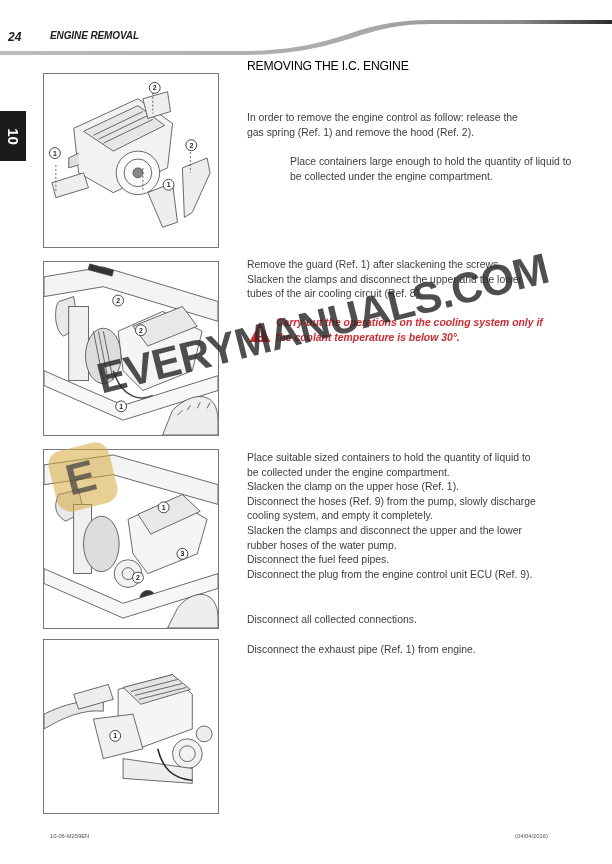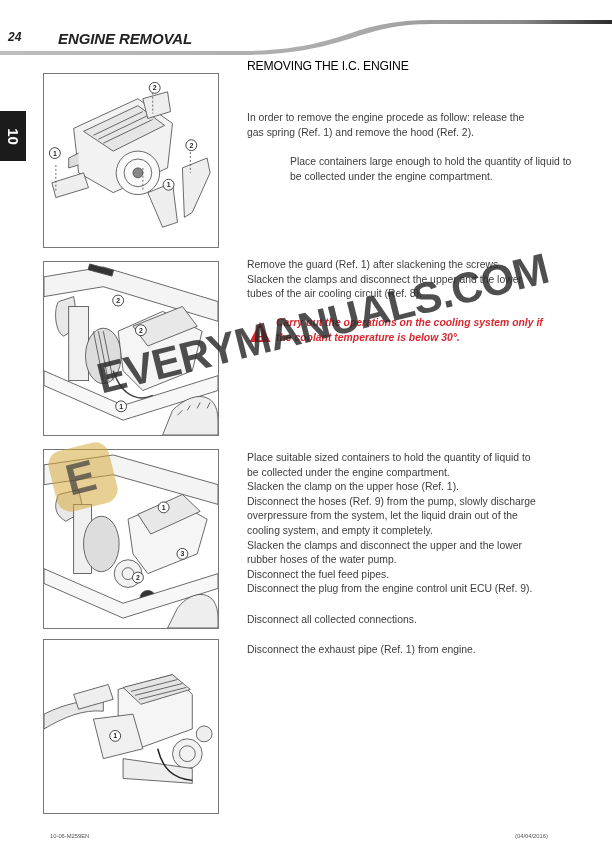--- a/index.html
+++ b/index.html
@@ -3,21 +3,21 @@
   <meta charset="utf-8">
   <style>
     * { box-sizing: border-box; margin: 0; padding: 0; }
     html, body { width: 612px; height: 864px; background: #ffffff; overflow: hidden; }
     body { position: relative; font-family: "Liberation Sans", "DejaVu Sans", sans-serif; color: #3a3a3a; }
 
     
     .header { position: absolute; left: 0; top: 0; width: 612px; height: 62px; }
     .header-swoosh { position: absolute; left: 0; top: 0; }
     .page-num { position: absolute; left: 8px; top: 30px; font-size: 12px; font-weight: bold; font-style: italic; color: #222; }
-    .section-title { position: absolute; left: 58px; top: 30px; font-size: 15px; font-weight: bold; font-style: italic; color: #222; letter-spacing: -0.1px; }
+    .section-title { position: absolute; left: 50px; top: 30px; font-size: 10px; font-weight: bold; font-style: italic; color: #222; letter-spacing: -0.1px; }
 
     
     .chapter-tab { position: absolute; left: 0; top: 111px; width: 26px; height: 50px; background: #1b1b1b; display: flex; align-items: center; justify-content: center; }
     .chapter-tab span { color: #fff; font-weight: bold; font-size: 15px; transform: rotate(90deg); display: inline-block; }
 
     
     .figure { position: absolute; left: 43px; width: 176px; border: 1.2px solid #777; background: #fff; overflow: hidden; }
     .figure svg { display: block; width: 100%; height: 100%; }
     .fig1 { top: 73px; height: 175px; }
     .fig2 { top: 261px; height: 175px; }
@@ -181,21 +181,21 @@
     </g>
     <g fill="#222" font-size="7" font-weight="bold" text-anchor="middle" font-family="Liberation Sans, sans-serif">
       <text x="72" y="99.5">1</text>
     </g>
   </svg>
 </div>
 
 <div class="heading">REMOVING THE I.C. ENGINE</div>
 
 <div class="text-col p1">
-  <div>In order to remove the engine procede as follow: release the</div>
+  <div>In order to remove the engine control as follow: release the</div>
   <div>gas spring (Ref. 1) and remove the hood (Ref. 2).</div>
 </div>
 
 <div class="text-col p2">
   <div>Place containers large enough to hold the quantity of liquid to</div>
   <div>be collected under the engine compartment.</div>
 </div>
 
 <div class="text-col p3">
   <div>Remove the guard (Ref. 1) after slackening the screws.</div>
@@ -213,21 +213,20 @@
     <div>Carry out the operations on the cooling system only if</div>
     <div>the coolant temperature is below 30°.</div>
   </div>
 </div>
 
 <div class="text-col p4">
   <div>Place suitable sized containers to hold the quantity of liquid to</div>
   <div>be collected under the engine compartment.</div>
   <div>Slacken the clamp on the upper hose (Ref. 1).</div>
   <div>Disconnect the hoses (Ref. 9) from the pump, slowly discharge</div>
-  <div>overpressure from the system, let the liquid drain out of the</div>
   <div>cooling system, and empty it completely.</div>
   <div>Slacken the clamps and disconnect the upper and the lower</div>
   <div>rubber hoses of the water pump.</div>
   <div>Disconnect the fuel feed pipes.</div>
   <div>Disconnect the plug from the engine control unit ECU (Ref. 9).</div>
 </div>
 
 <div class="text-col p5">
   <div>Disconnect all collected connections.</div>
 </div>

